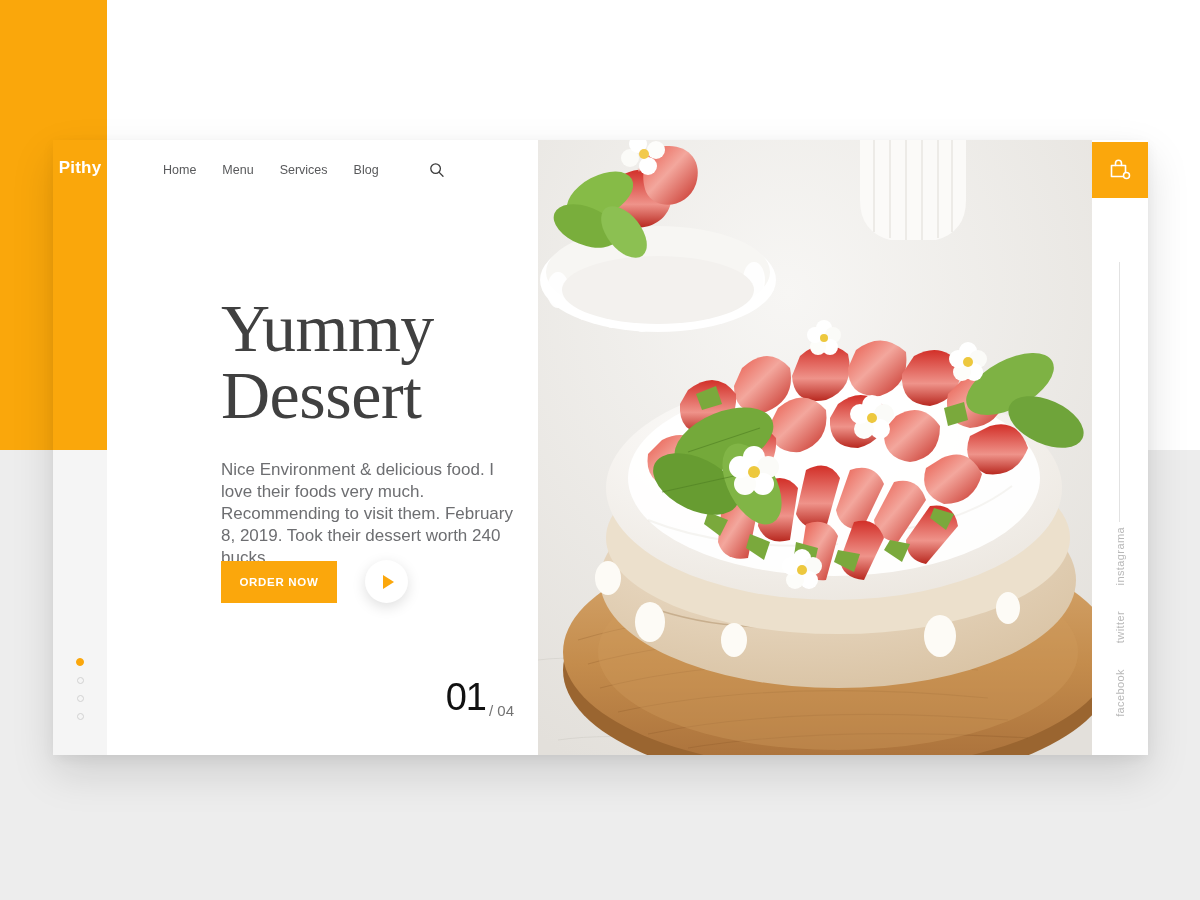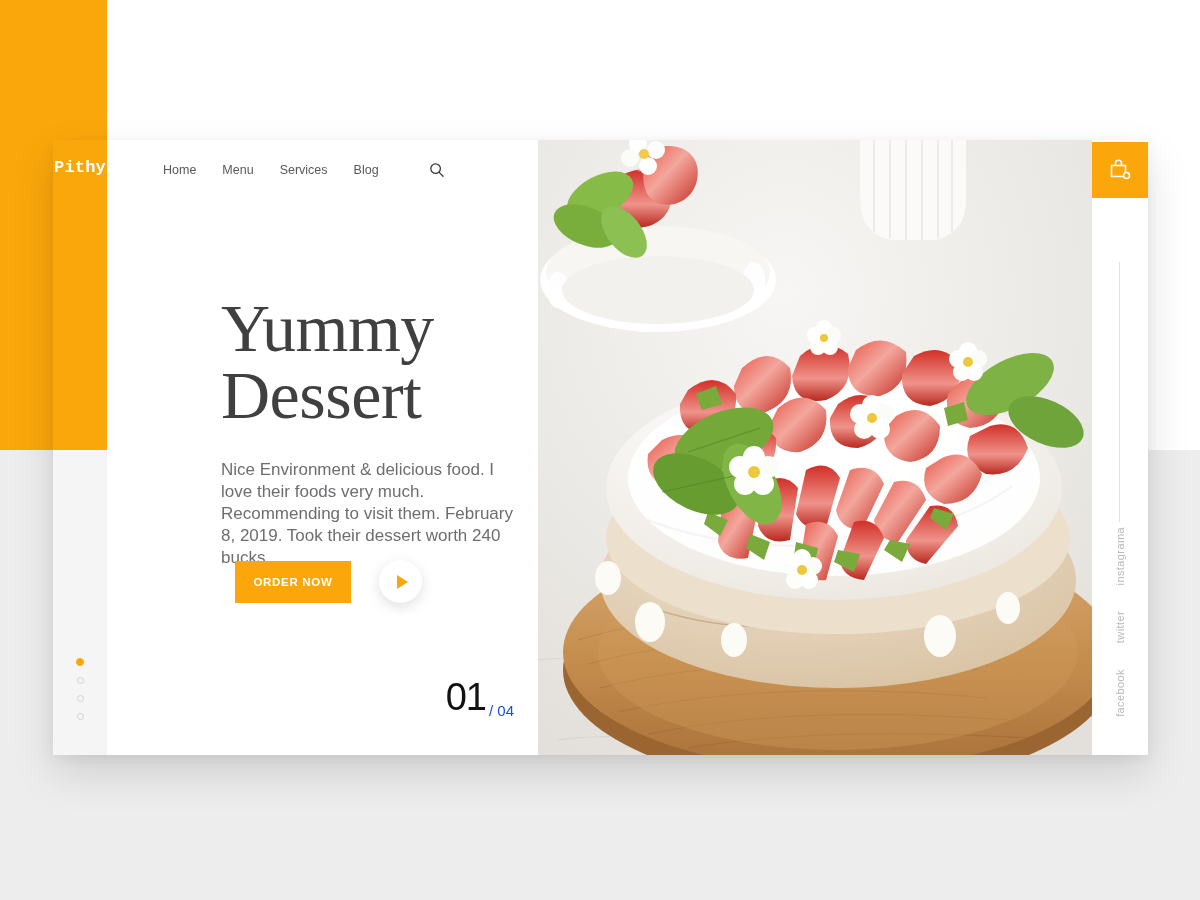--- a/index.html
+++ b/index.html
@@ -62,21 +62,21 @@
     left: 0; top: 0;
     width: 54px; height: 310px;
     background: #faa70b;
   }
   .logo {
     position: absolute;
     left: 0; top: 18px;
     width: 54px;
     text-align: center;
     color: #ffffff;
-    font-family: Liberation Mono, monospace;
+    font-family: Liberation Sans, sans-serif;
     font-size: 17px;
     font-weight: 700;
     letter-spacing: 0.2px;
     z-index: 3;
   }
   .dots {
     position: absolute;
     left: 0; top: 518px;
     width: 54px;
     display: flex;
@@ -142,21 +142,21 @@
   .subtext {
     margin-top: 31px;
     width: 305px;
     font-size: 17px;
     line-height: 22px;
     color: #6d6e71;
   }
 
   .cta-row {
     position: absolute;
-    left: 128px; top: 420px;
+    left: 114px; top: 420px;
     display: flex;
     align-items: center;
   }
   .order-btn {
     width: 116px; height: 42px;
     background: #fba70c;
     color: #ffffff;
     border: none;
     font-size: 11.5px;
     font-weight: 700;
@@ -191,21 +191,21 @@
     align-items: flex-end;
   }
   .counter-current {
     font-size: 38px;
     color: #111111;
     font-weight: 400;
     letter-spacing: -1px;
   }
   .counter-total {
     font-size: 15px;
-    color: #1d4ed8;
+    color: #737373;
     margin-left: 3px;
     margin-top: 21px;
   }
 
   
   .photo-panel {
     position: relative;
     width: 554px;
     flex: 0 0 554px;
     overflow: hidden;

